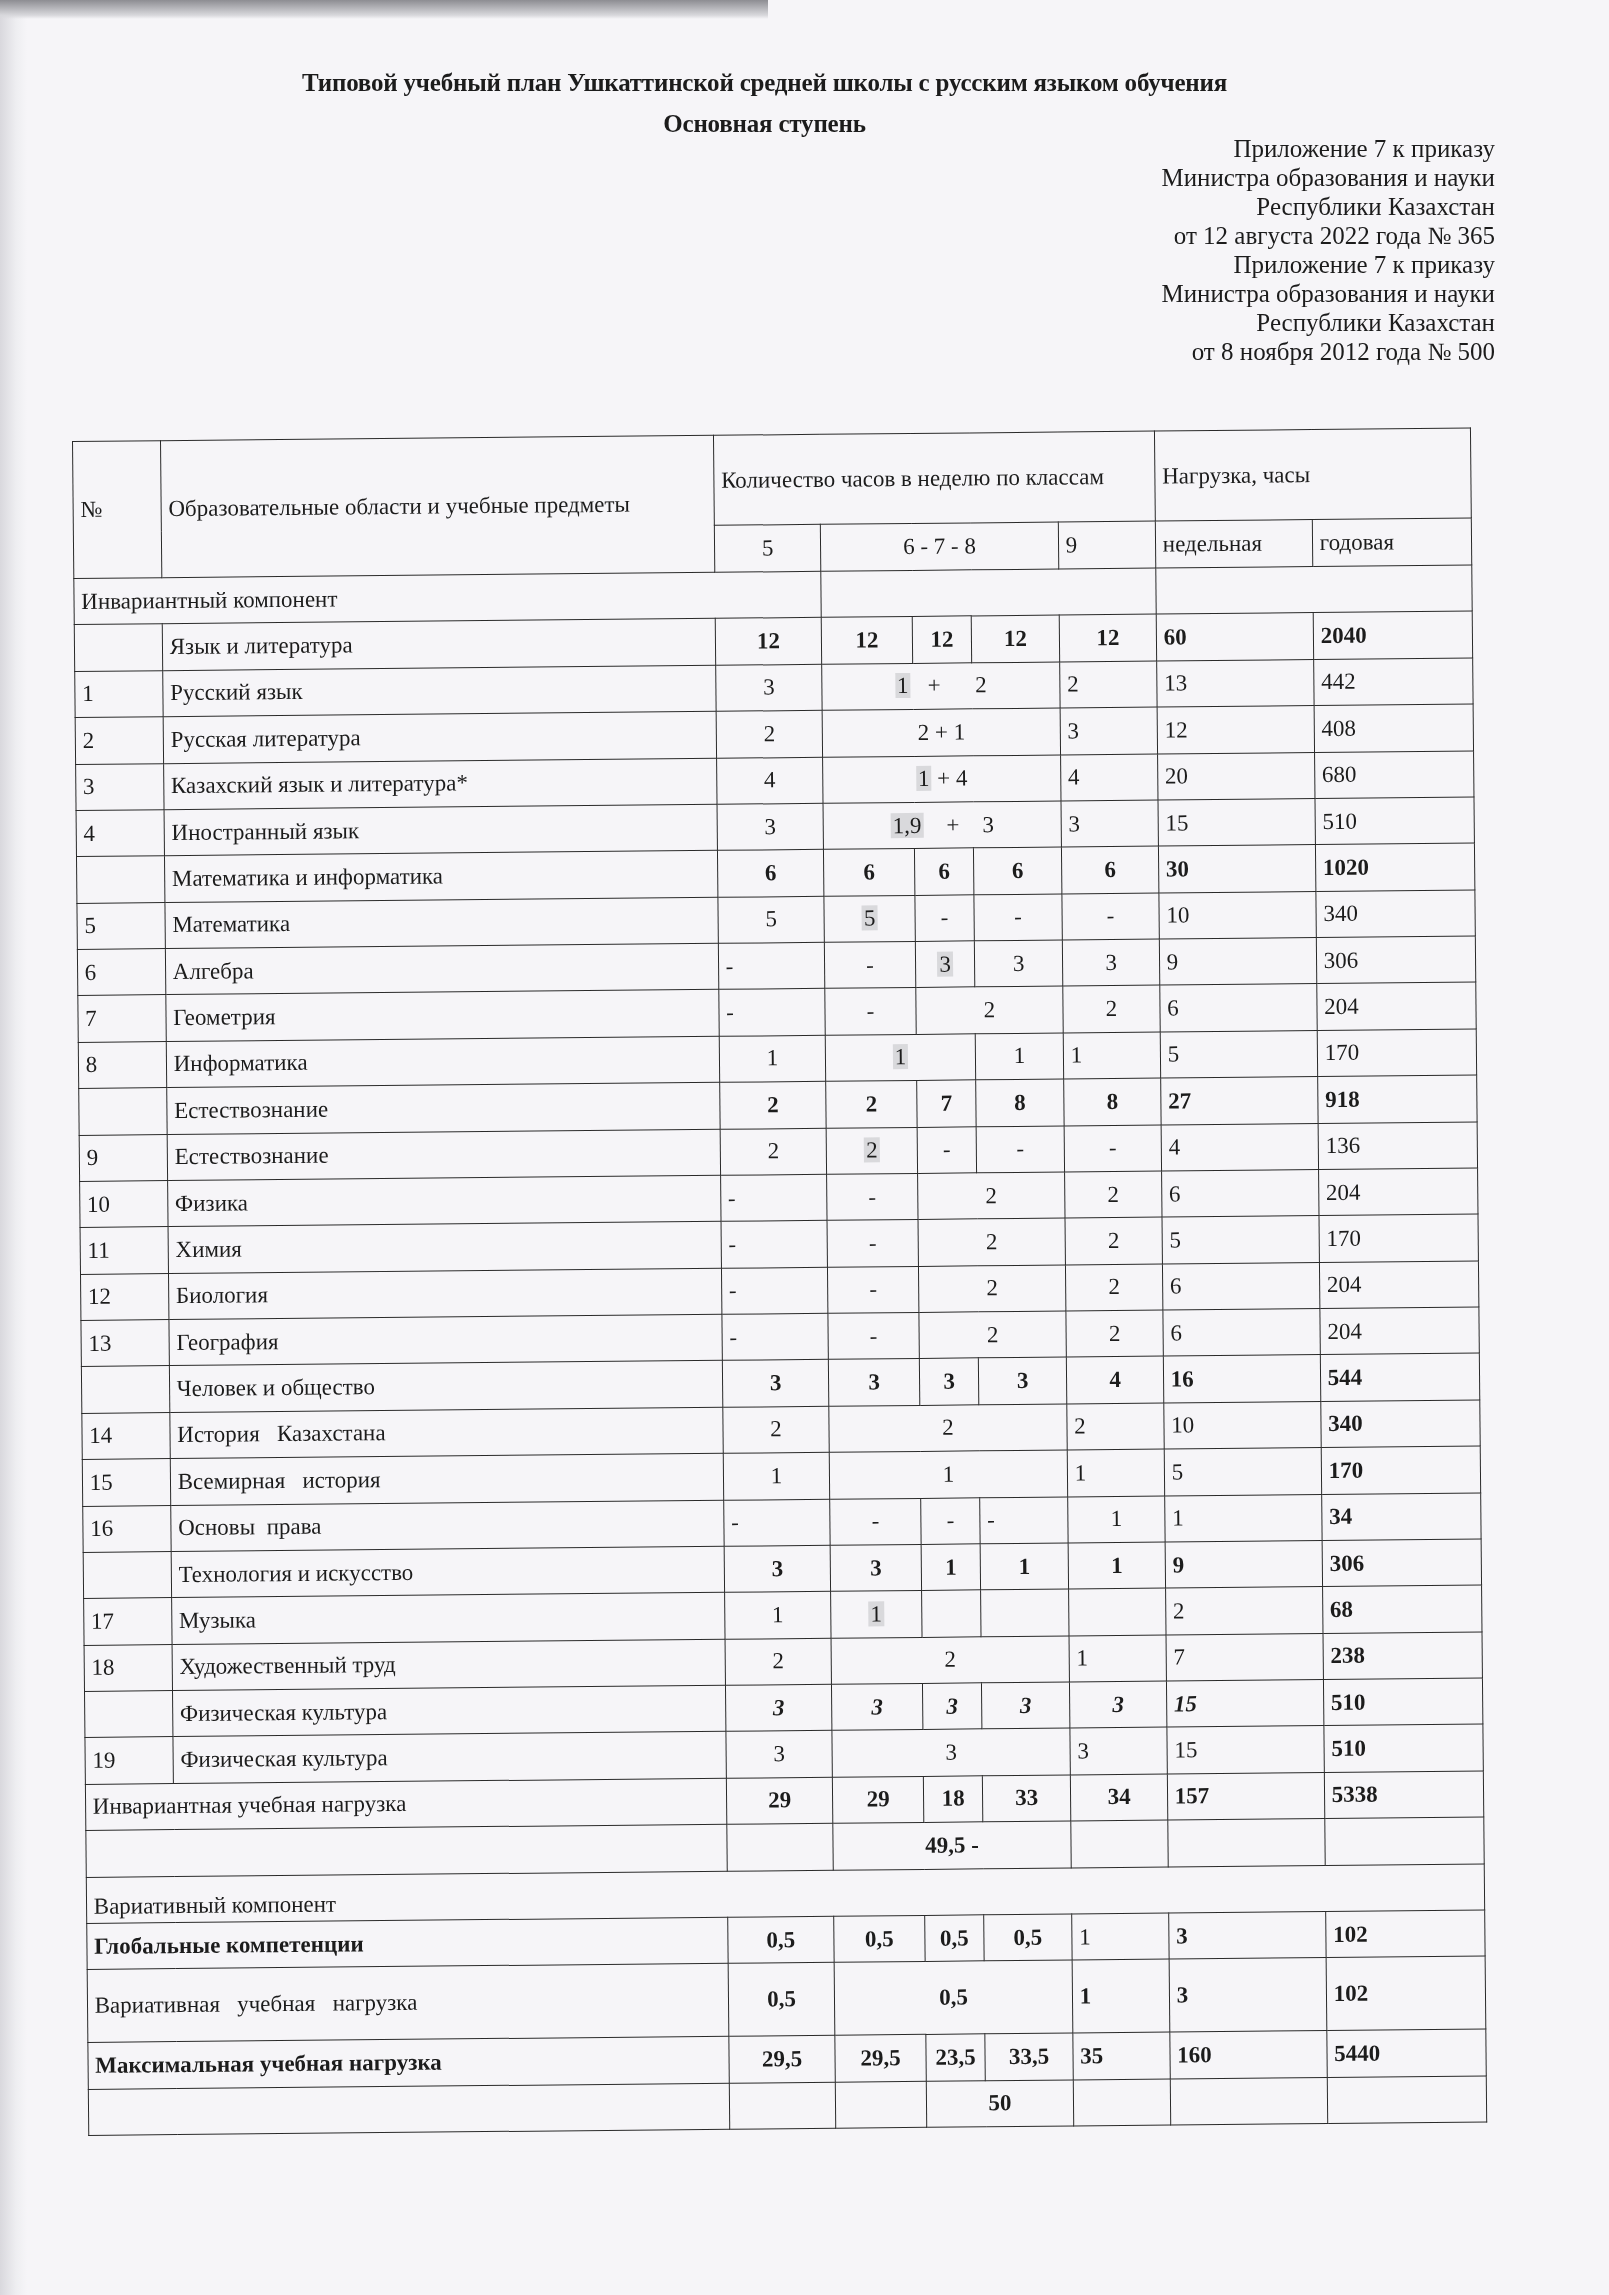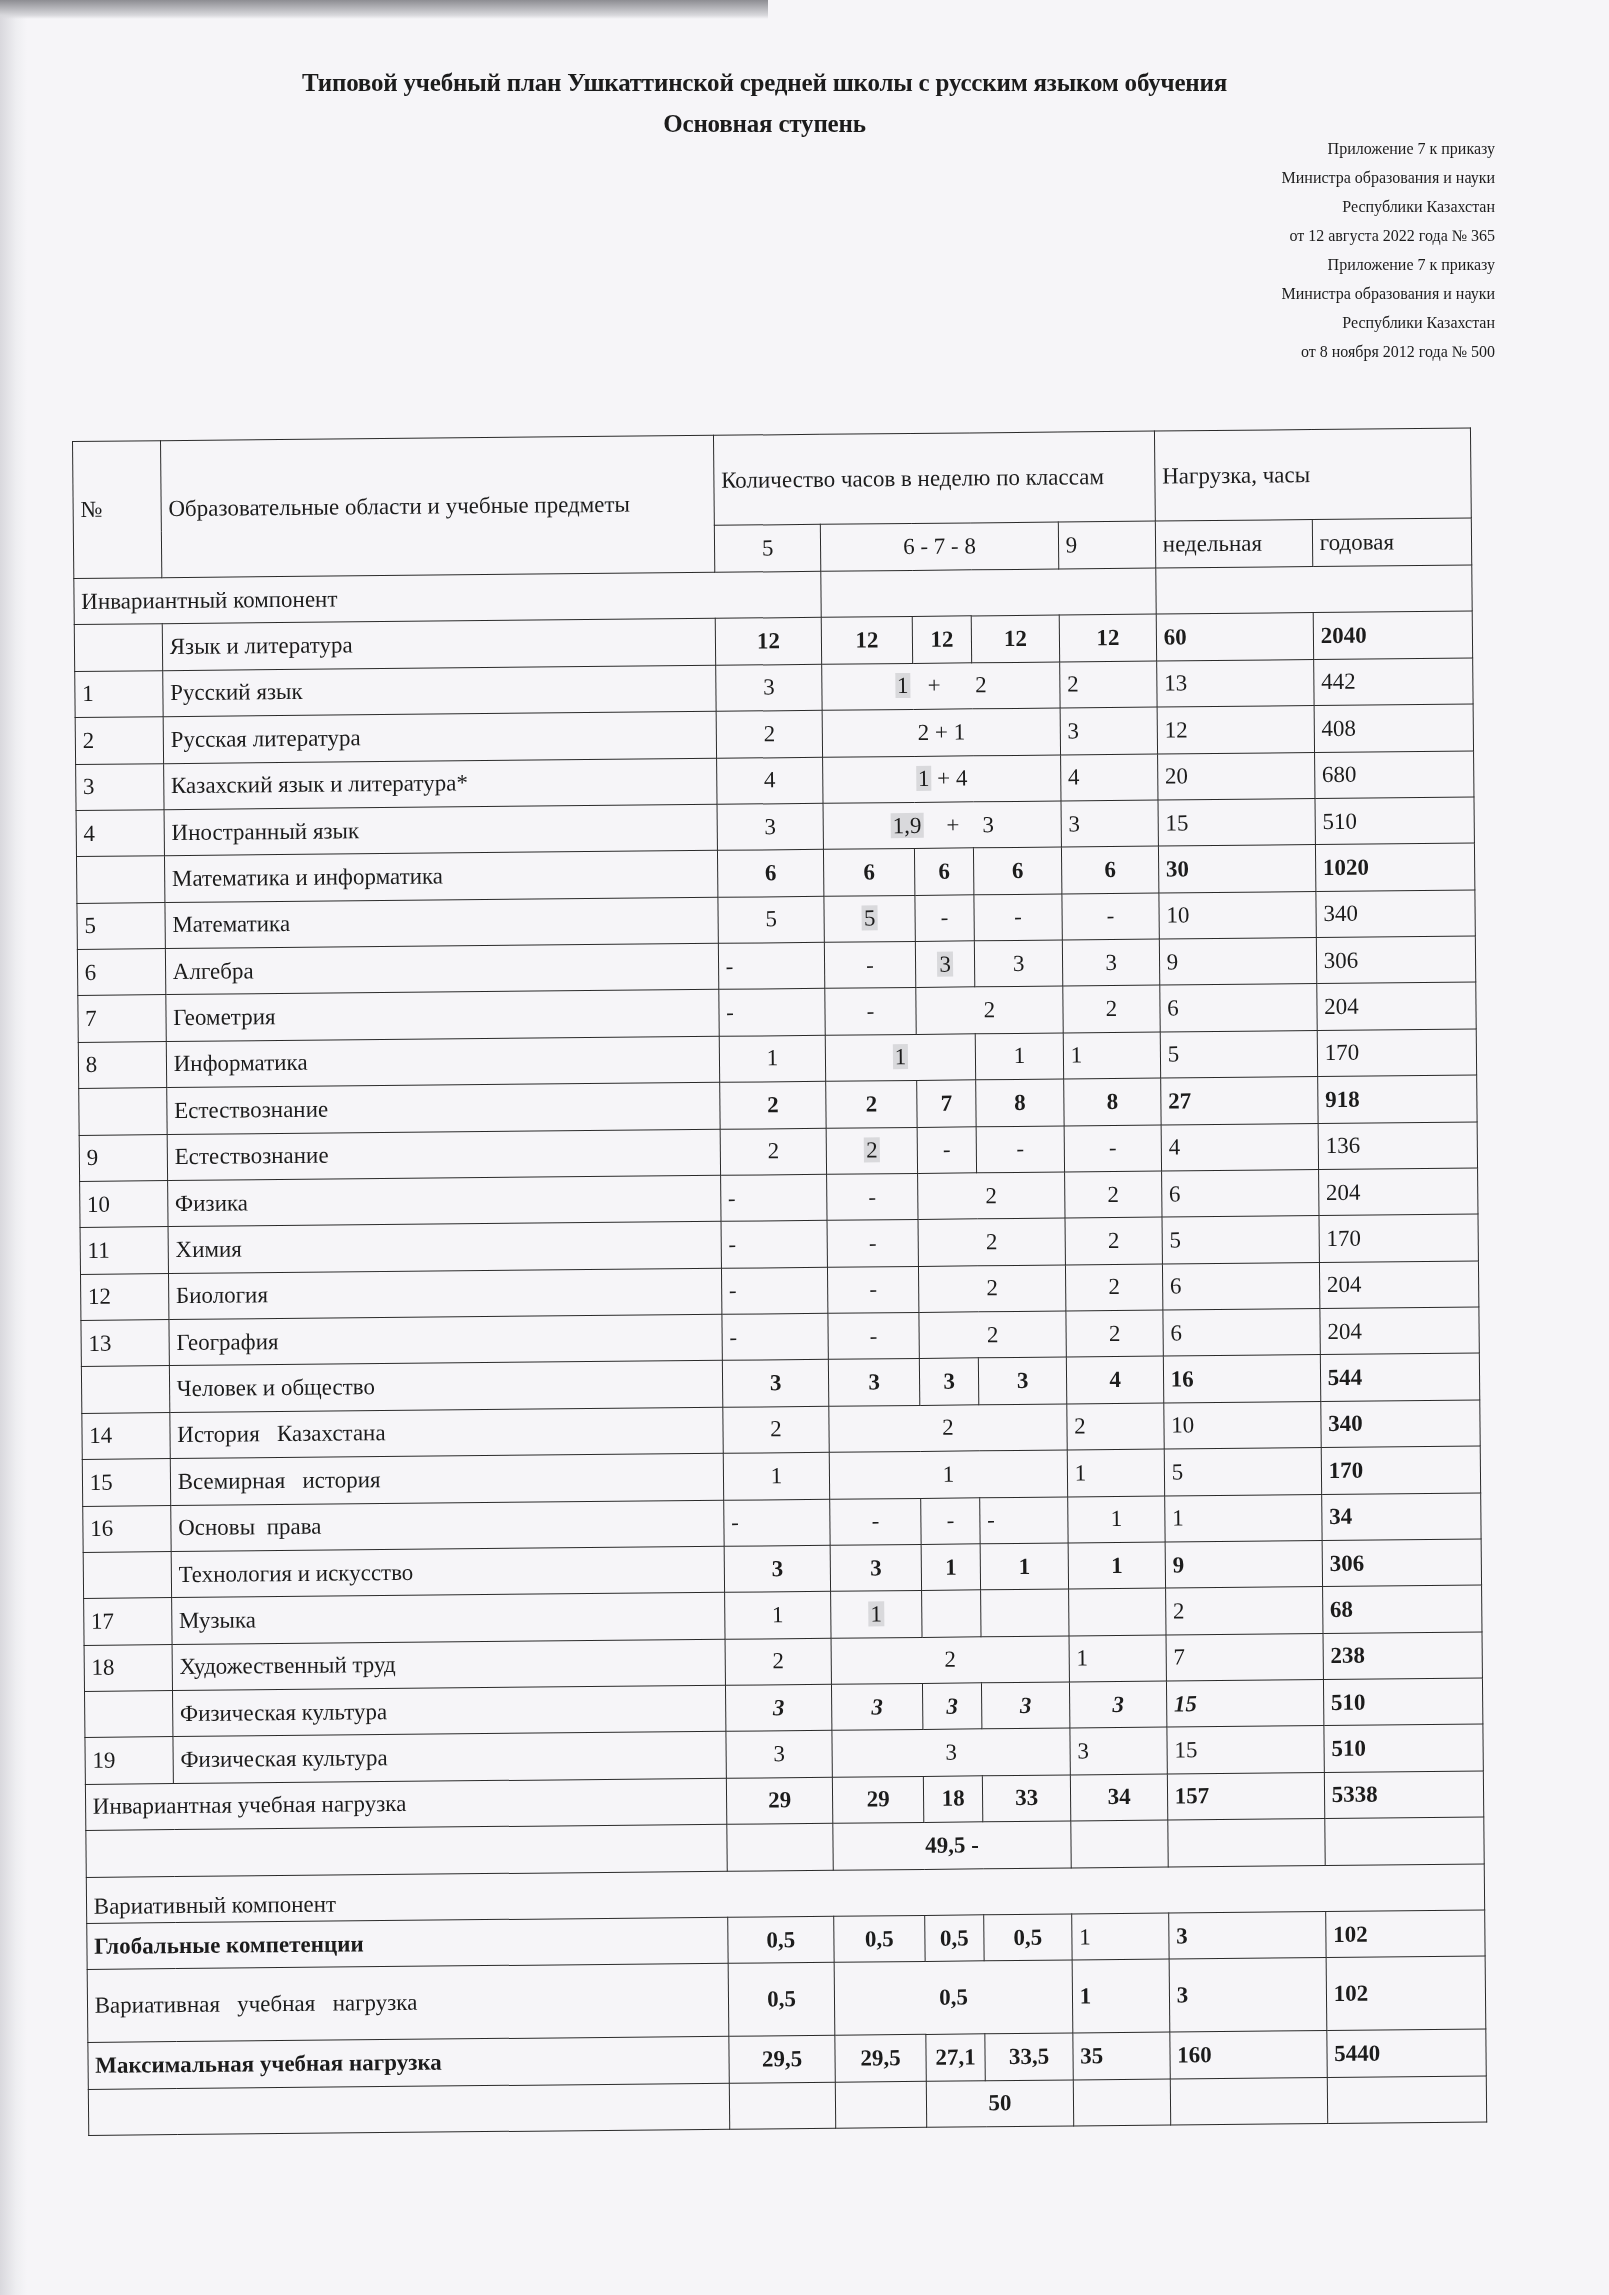--- a/index.html
+++ b/index.html
@@ -19,21 +19,21 @@
     background: linear-gradient(180deg, #8d8d92 0%, #d8d8dc 80%, rgba(246,245,248,0) 100%);
   }
   .title {
     position: absolute; left: 0; width: 1609px; text-align: center;
     font-weight: bold; font-size: 25px; letter-spacing: -0.2px;
   }
   .title.t1 { top: 69px; left: -40px; }
   .title.t2 { top: 110px; left: -40px; }
   .appendix {
     position: absolute; right: 114px; top: 134px; text-align: right;
-    font-size: 16px; line-height: 29px;
+    font-size: 25px; line-height: 29px;
   }
   table.plan {
     position: absolute; left: 72px; top: 441px;
     border-collapse: collapse; table-layout: fixed;
     width: 1398px;
     font-size: 23px;
     transform: rotate(-0.55deg); transform-origin: 0 0;
   }
   table.plan td {
     border: 1.3px solid #2a2a2a;
@@ -402,21 +402,21 @@
     <td class="c">0,5</td>
     <td colspan="3" class="c">0,5</td>
     <td>1</td>
     <td>3</td>
     <td>102</td>
   </tr>
   <tr class="tall b">
     <td colspan="2">Максимальная учебная нагрузка</td>
     <td class="c">29,5</td>
     <td class="c">29,5</td>
-    <td class="c">27,1</td>
+    <td class="c">23,5</td>
     <td class="c">33,5</td>
     <td>35</td>
     <td>160</td>
     <td>5440</td>
   </tr>
   <tr class="r2 b">
     <td colspan="2"></td>
     <td></td>
         <td></td>
     <td colspan="2" class="c">50</td>

